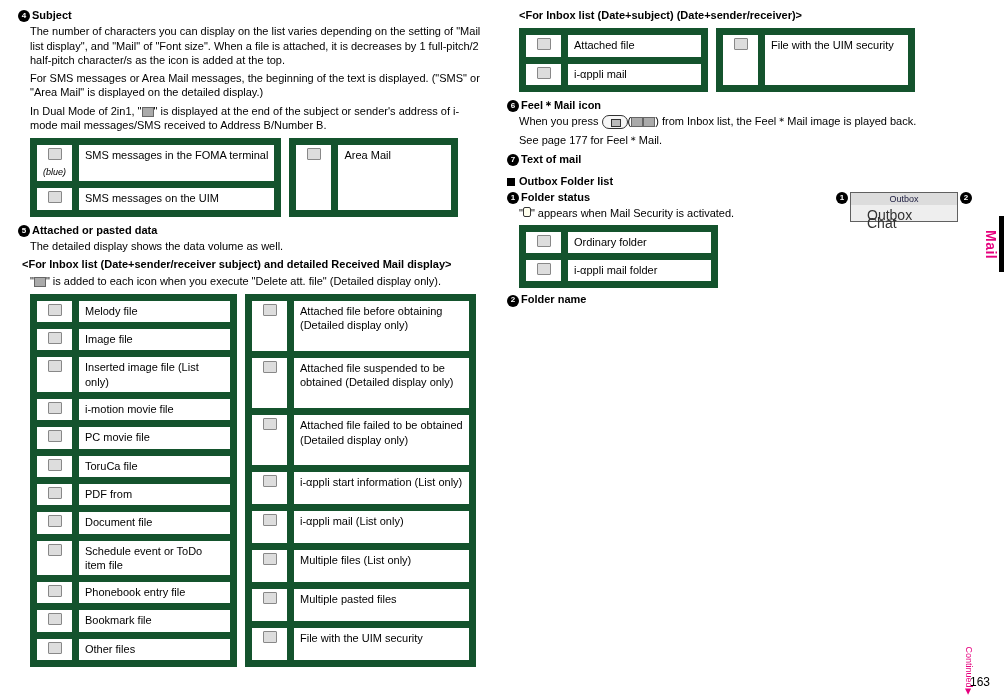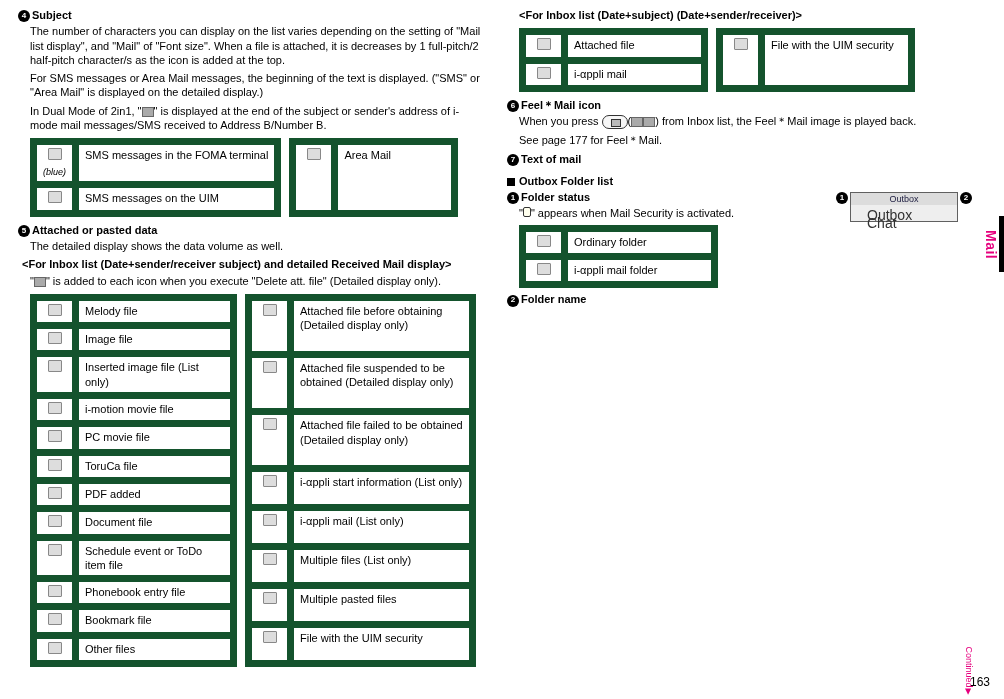--- a/index.html
+++ b/index.html
@@ -222,21 +222,21 @@
         <tr>
               <td class="icon-cell"><span class="icon-box"></span></td>
               <td>PC movie file</td>
             </tr>
         <tr>
               <td class="icon-cell"><span class="icon-box"></span></td>
               <td>ToruCa file</td>
             </tr>
         <tr>
               <td class="icon-cell"><span class="icon-box"></span></td>
-              <td>PDF added</td>
+              <td>PDF from</td>
             </tr>
         <tr>
               <td class="icon-cell"><span class="icon-box"></span></td>
               <td>Document file</td>
             </tr>
         <tr>
               <td class="icon-cell"><span class="icon-box"></span></td>
               <td>Schedule event or ToDo item file</td>
             </tr>
         <tr>

